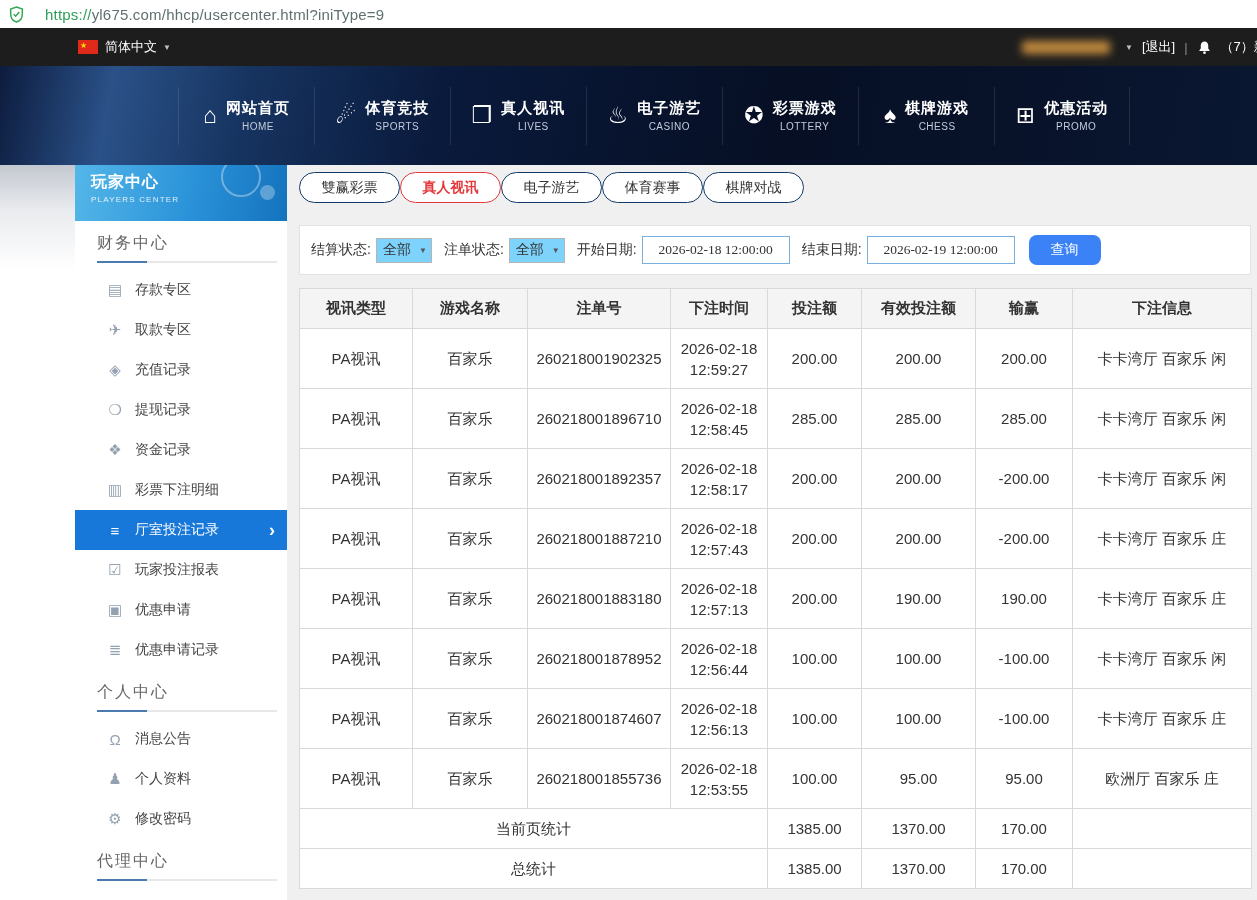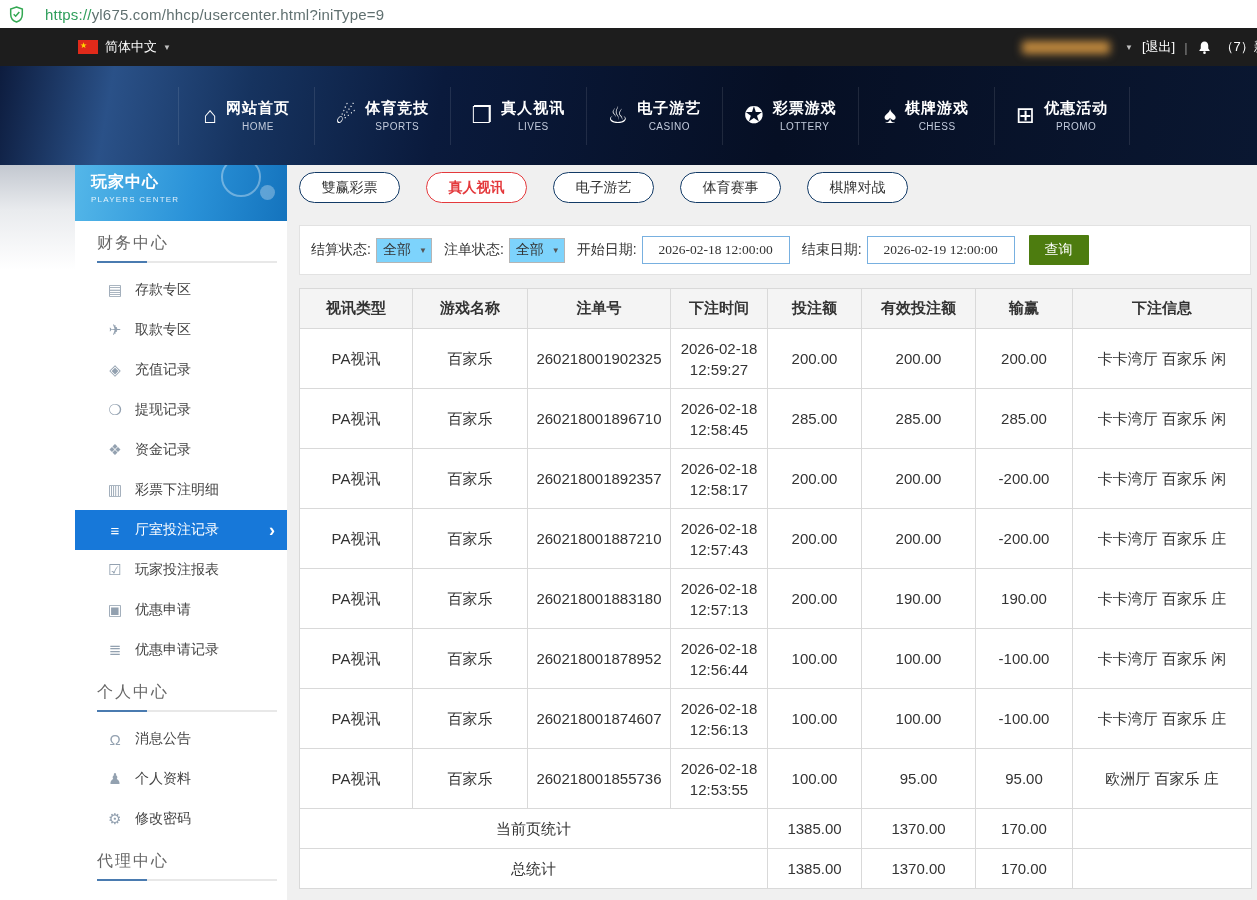--- a/index.html
+++ b/index.html
@@ -59,36 +59,36 @@
   .side-rule::before{content:"";position:absolute;left:0;top:0;width:50px;height:2px;background:#4a7bb0;}
   .side-item{height:40px;display:flex;align-items:center;padding-left:30px;cursor:pointer;
     position:relative;color:#444;font-size:14px;}
   .side-item .ico{width:20px;color:#93a1b0;font-size:15px;margin-right:10px;text-align:center;flex:0 0 20px;}
   .side-item.active{background:#1778d9;color:#fff;}
   .side-item.active .ico{color:#fff;}
   .side-item .arrow{position:absolute;right:12px;font-size:18px;font-weight:bold;color:#fff;line-height:1;}
 
   
   .content{position:absolute;left:299px;top:0;width:952px;}
-  .tabs{margin-top:7px;display:flex;gap:26px;align-items:center;}
+  .tabs{margin-top:7px;display:flex;gap:0;align-items:center;}
   .tab{height:31px;min-width:101px;box-sizing:border-box;border:1px solid #123a66;background:#fff;
     border-radius:16px;font-size:14px;color:#333;display:flex;align-items:center;justify-content:center;
     padding:0 10px;cursor:pointer;font-family:inherit;}
   .tab.active{color:#e4393c;border-color:#e4393c;font-weight:bold;}
 
   .filterbar{margin-top:22px;height:50px;background:#fff;border:1px solid #e2e2e2;box-sizing:border-box;
     display:flex;align-items:center;padding:0 11px;font-size:14px;color:#333;}
   .flabel{margin-right:5px;white-space:nowrap;}
   .fselect{width:56px;height:25px;border:1px solid #b5b5b5;background:#7dd3fc;display:inline-flex;
     align-items:center;justify-content:space-between;padding:0 4px 0 6px;margin-right:12px;
     cursor:pointer;box-sizing:border-box;}
   .fselect .sc{font-size:8px;color:#555;}
   .fdate{width:148px;height:28px;border:1px solid #78b0e0;box-sizing:border-box;text-align:center;
     font-size:13.5px;color:#333;margin-right:12px;font-family:Liberation Serif, serif;background:#fff;}
-  .query-btn{width:60px;height:30px;background:#4d7c0f;border:none;border-radius:1px;color:#fff;
+  .query-btn{width:72px;height:30px;background:#3b82f6;border:none;border-radius:8px;color:#fff;
     font-size:14px;cursor:pointer;margin-left:2px;font-family:inherit;}
 
   .bet-table{margin-top:13px;border-collapse:collapse;table-layout:fixed;width:952px;background:#fff;}
   .bet-table th,.bet-table td{border:1px solid #d9d9d9;text-align:center;color:#333;padding:0 4px;
     box-sizing:border-box;overflow:hidden;}
   .bet-table th{height:40px;background:#f4f4f4;font-size:15px;font-weight:bold;}
   .bet-table td{height:60px;font-size:15px;line-height:1.4;}
   .bet-table tr.sumrow td{height:40px;}
 </style>
 </head>

